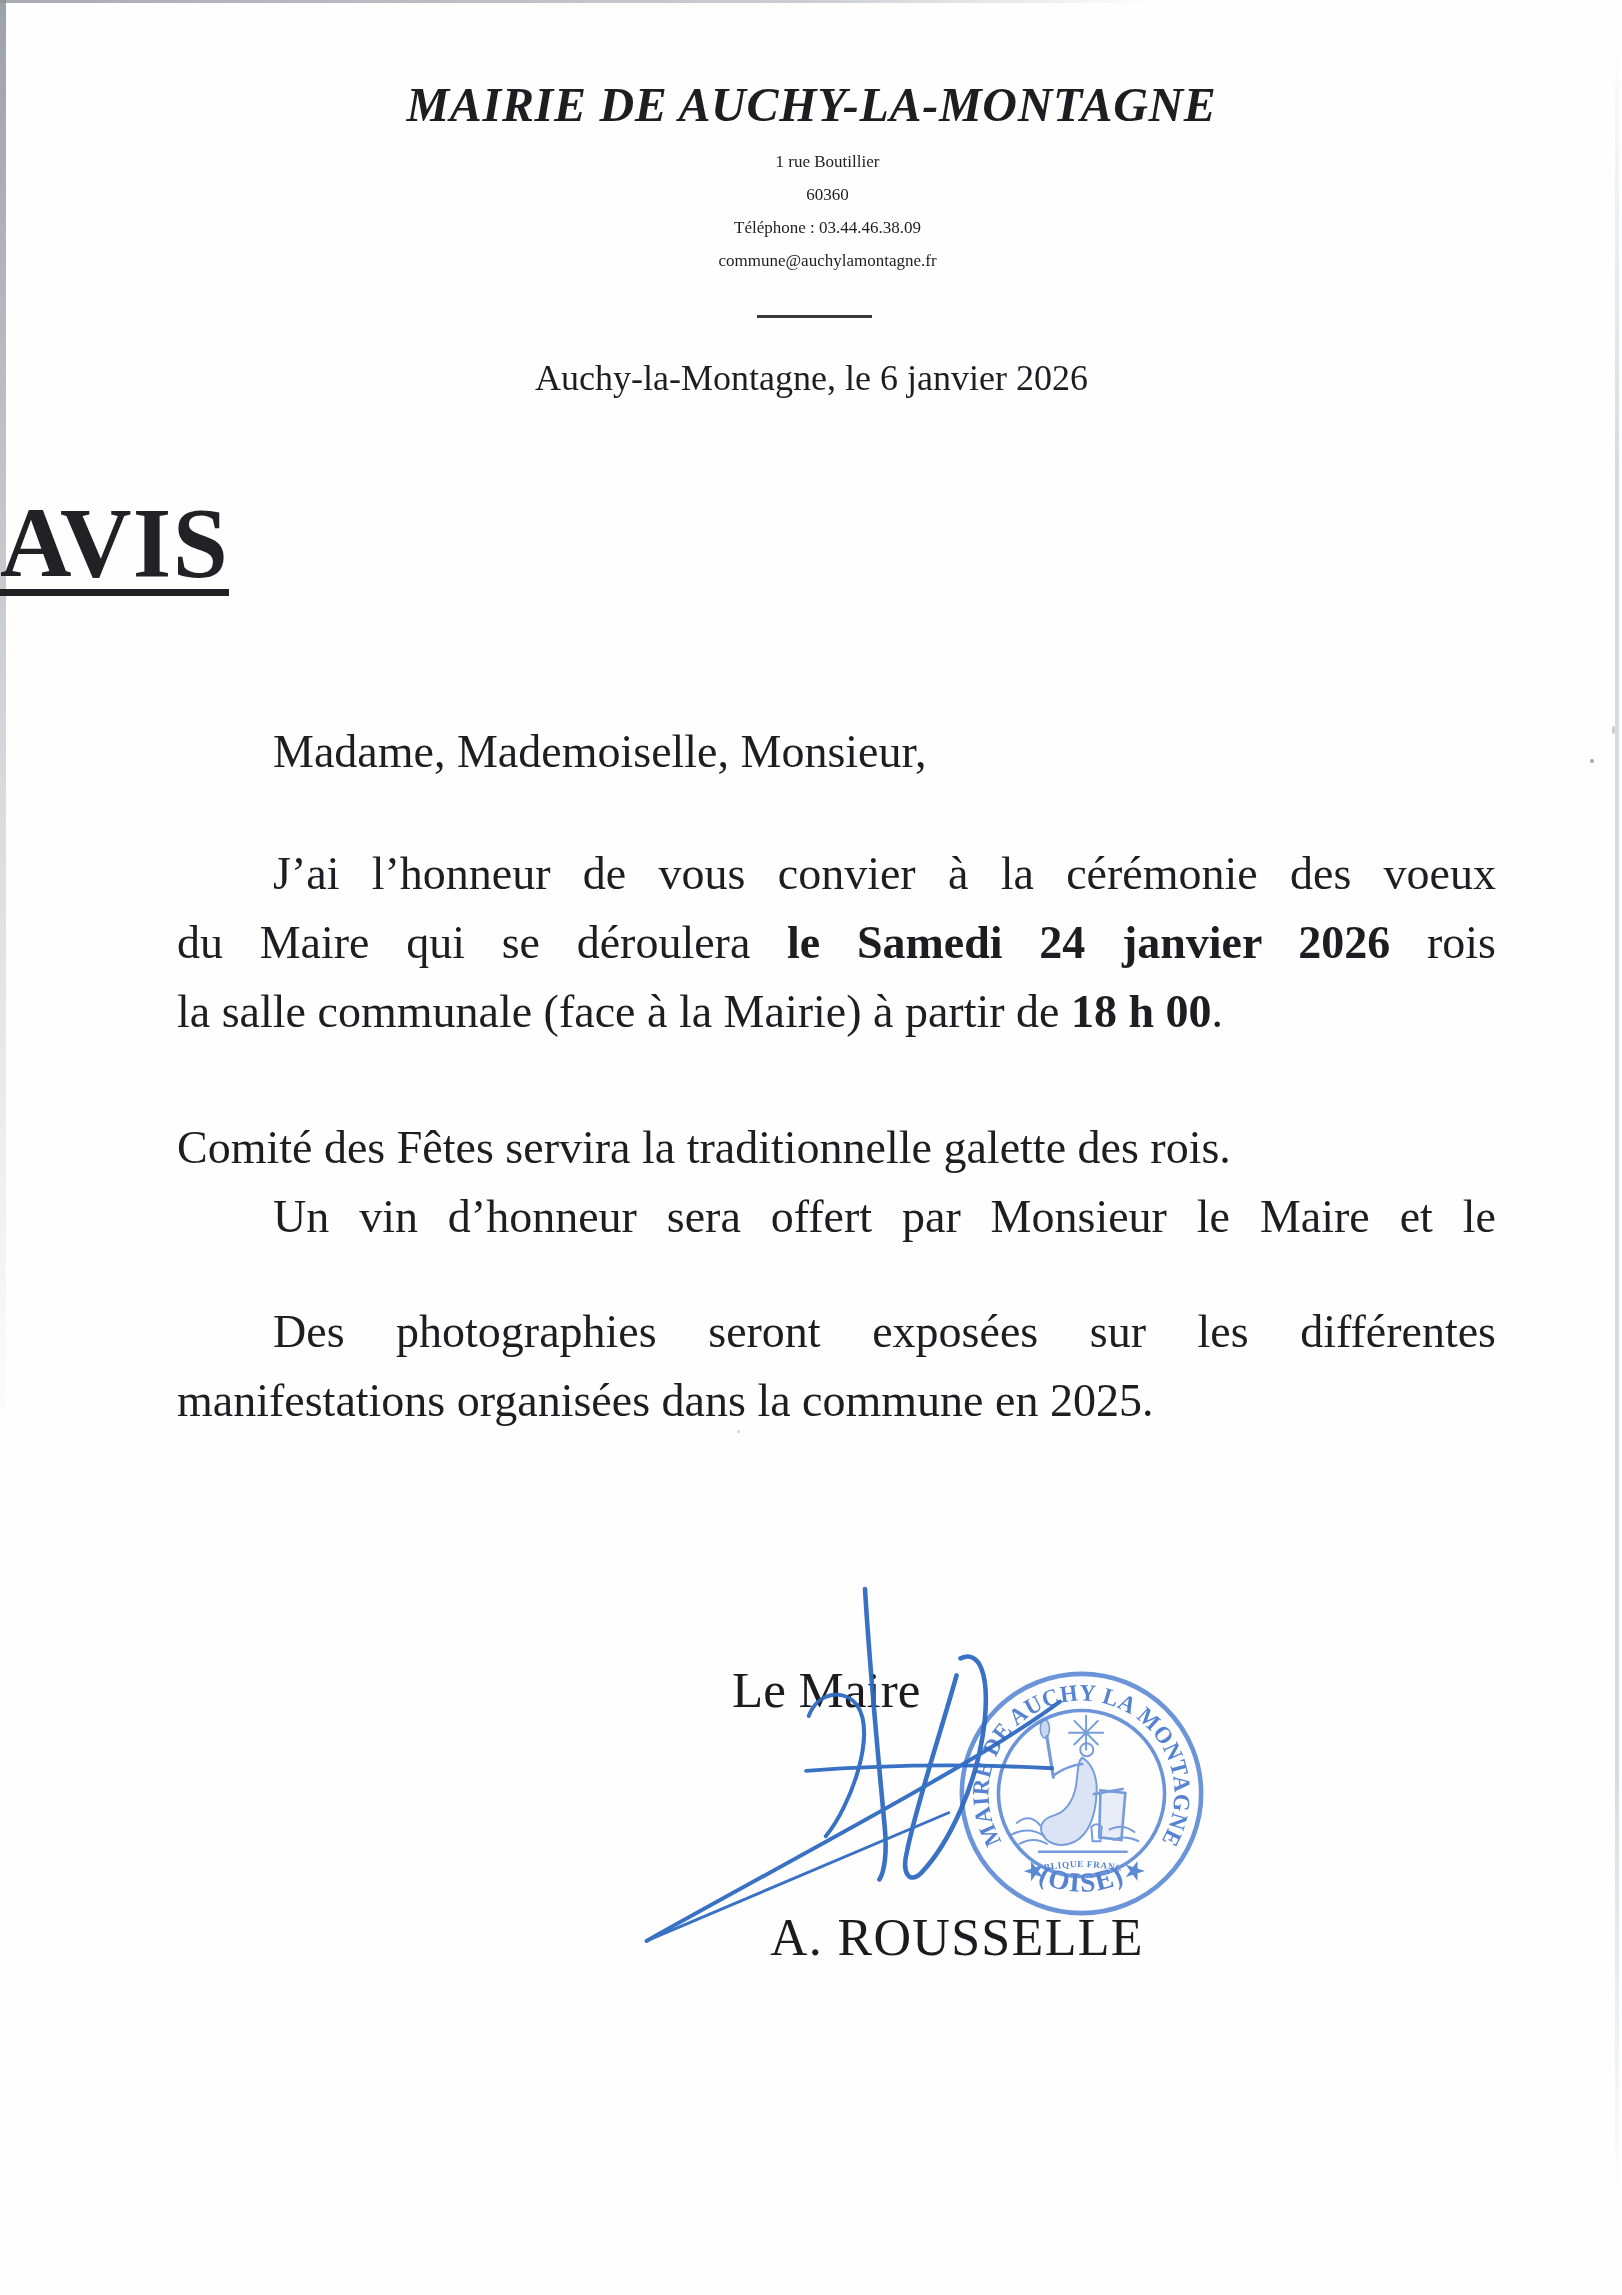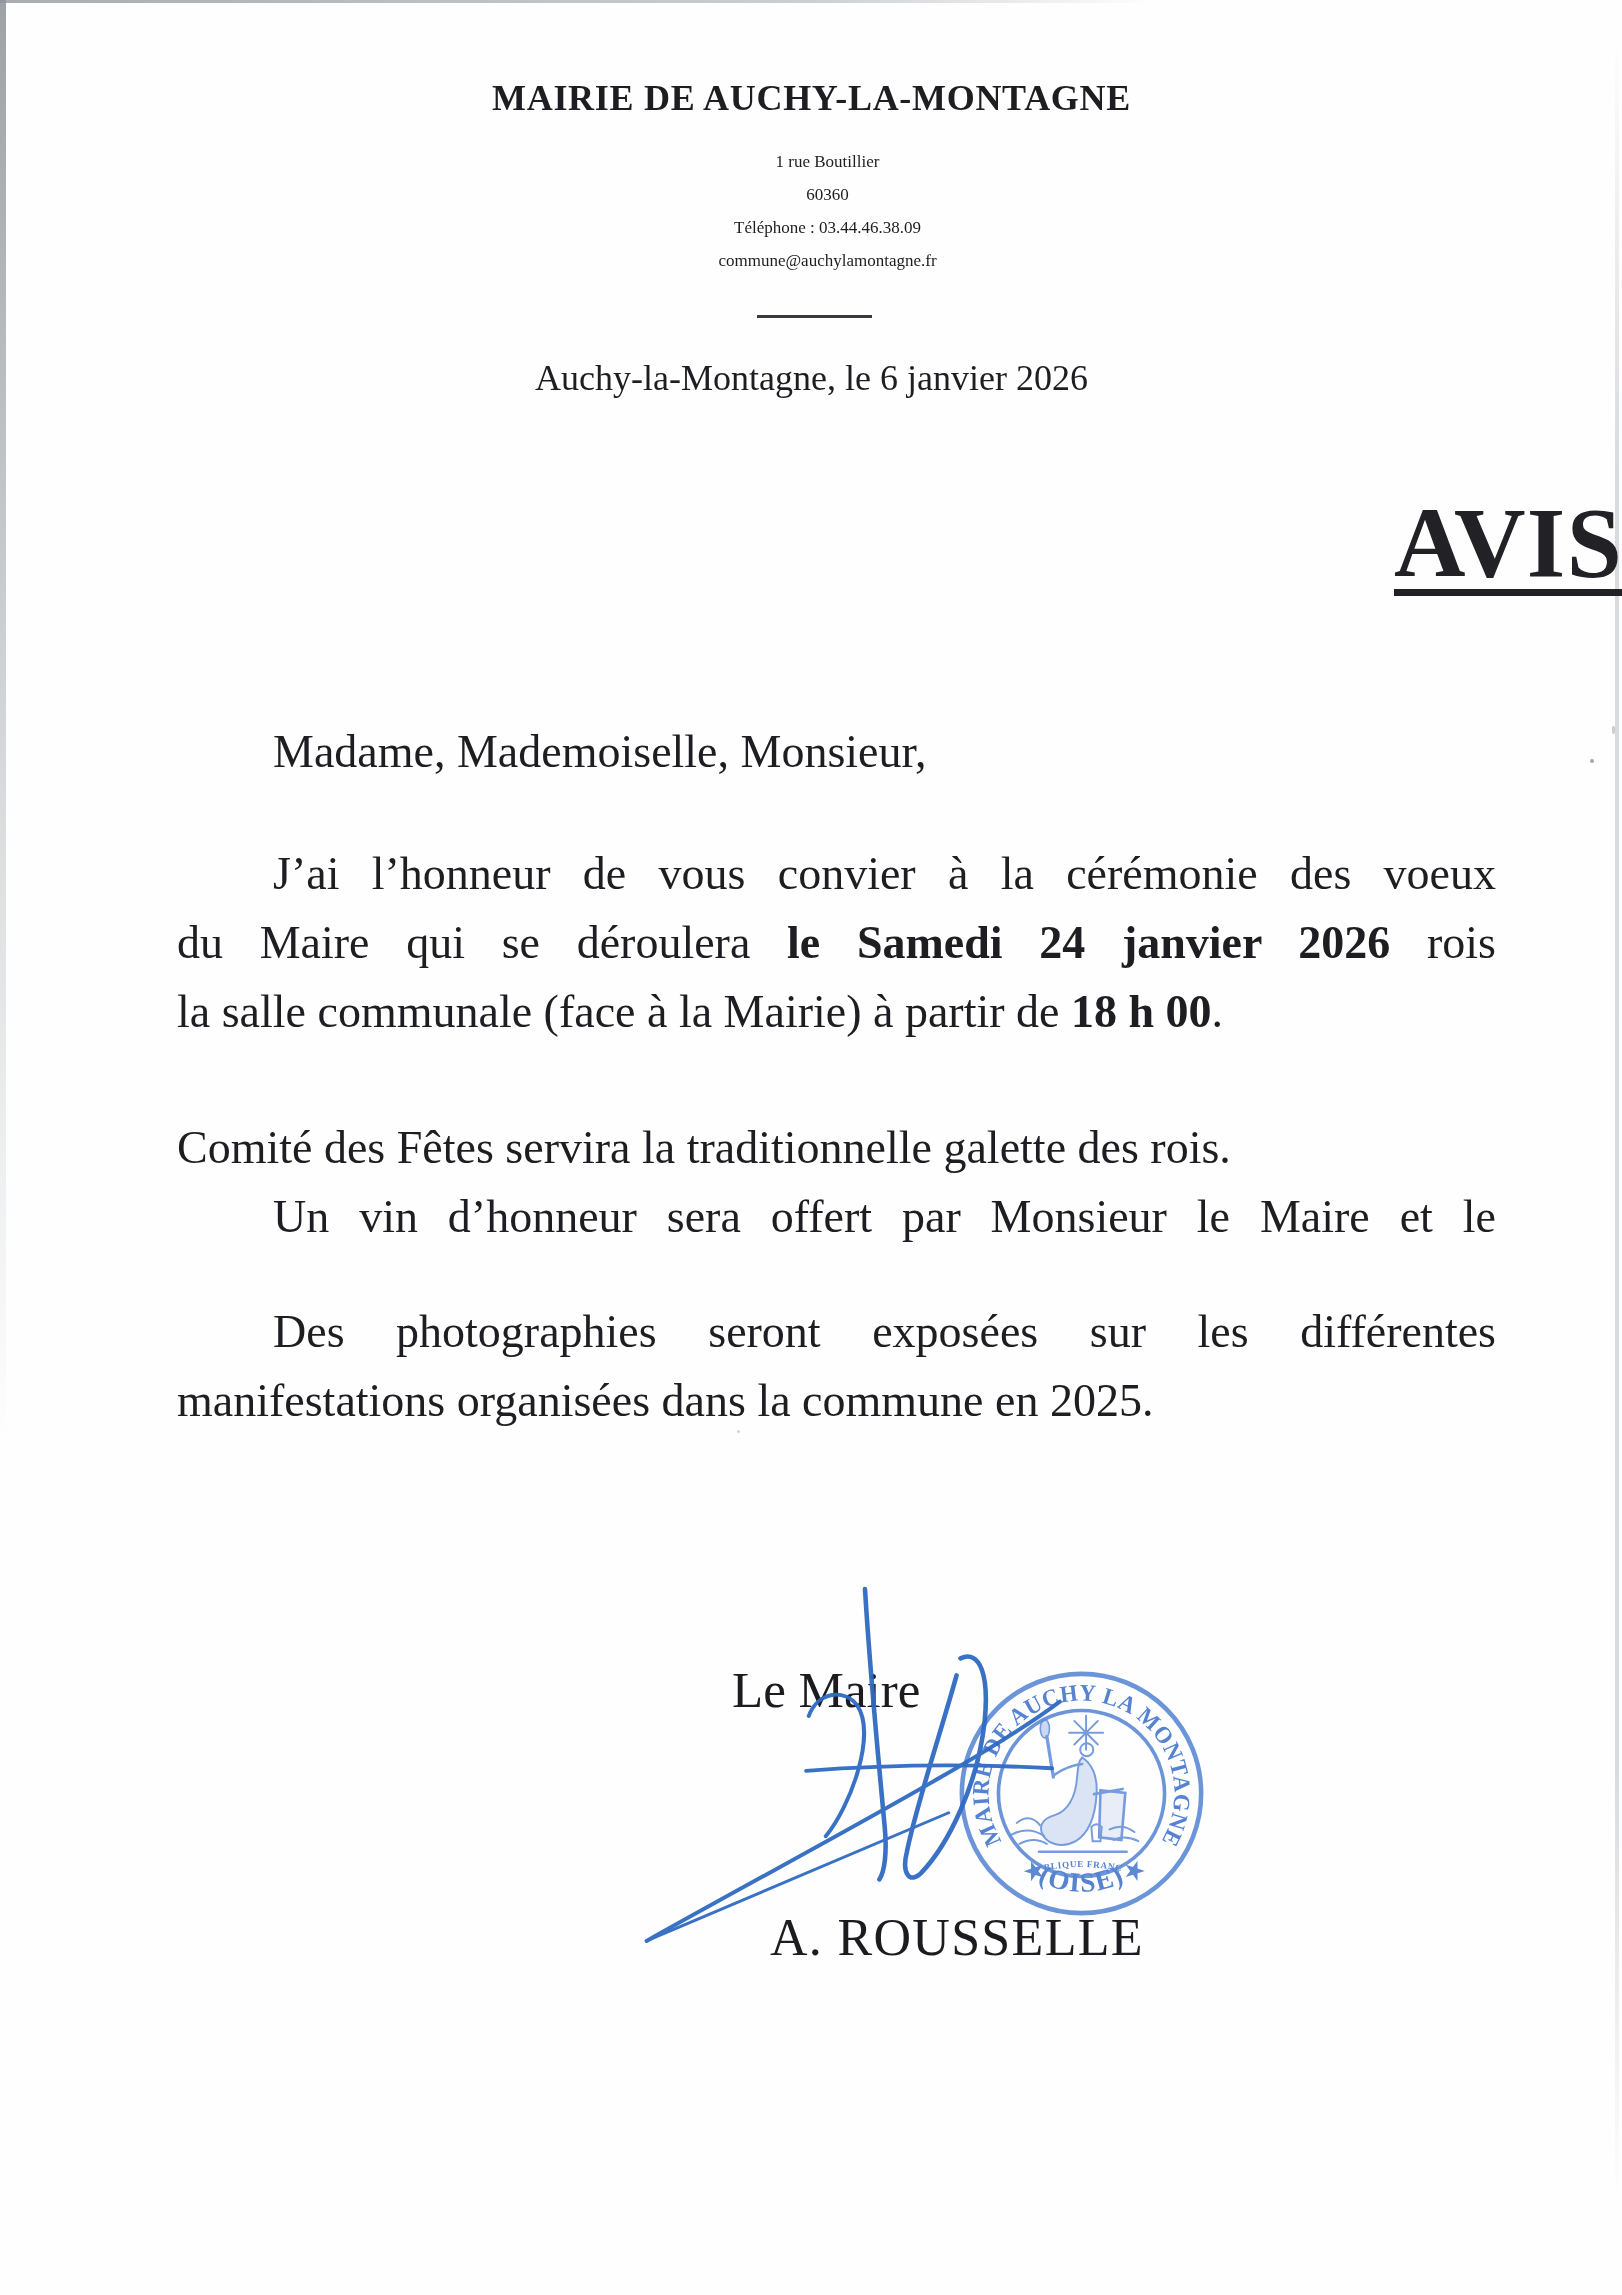--- a/index.html
+++ b/index.html
@@ -9,39 +9,39 @@
     height: 2295px;
     background: #fefefe;
     overflow: hidden;
     font-family: "Liberation Serif", "DejaVu Serif", serif;
     color: #1e1e22;
   }
   
   .org {
     position: absolute; top: 77px; left: 0; width: 100%;
     text-align: center;
-    font-size: 36px; font-weight: bold; letter-spacing: 0.7px;
+    font-size: 48px; font-weight: bold; letter-spacing: 0.7px; font-style: italic;
   }
   .addr-block {
     position: absolute; top: 145px; left: 16px; width: 100%;
     text-align: center;
     font-size: 17px; line-height: 33px;
   }
   .divider {
     position: absolute; top: 315px; left: 757px;
     width: 115px; height: 3.3px; background: #3a3a3e;
   }
   .dateline {
     position: absolute; top: 357px; left: 0; width: 100%;
     text-align: center; font-size: 36px;
   }
   
   .title-wrap {
     position: absolute; top: 486px; left: 0; width: 100%;
-    text-align: right;
+    text-align: left;
   }
   .title {
     font-size: 99px; font-weight: bold; letter-spacing: 1.3px;
     text-decoration: underline;
     text-decoration-thickness: 6.5px;
     text-underline-offset: 13px;
     color: #212126;
   }
   
   .bodycol { position: absolute; left: 157px; width: 1319px; }

